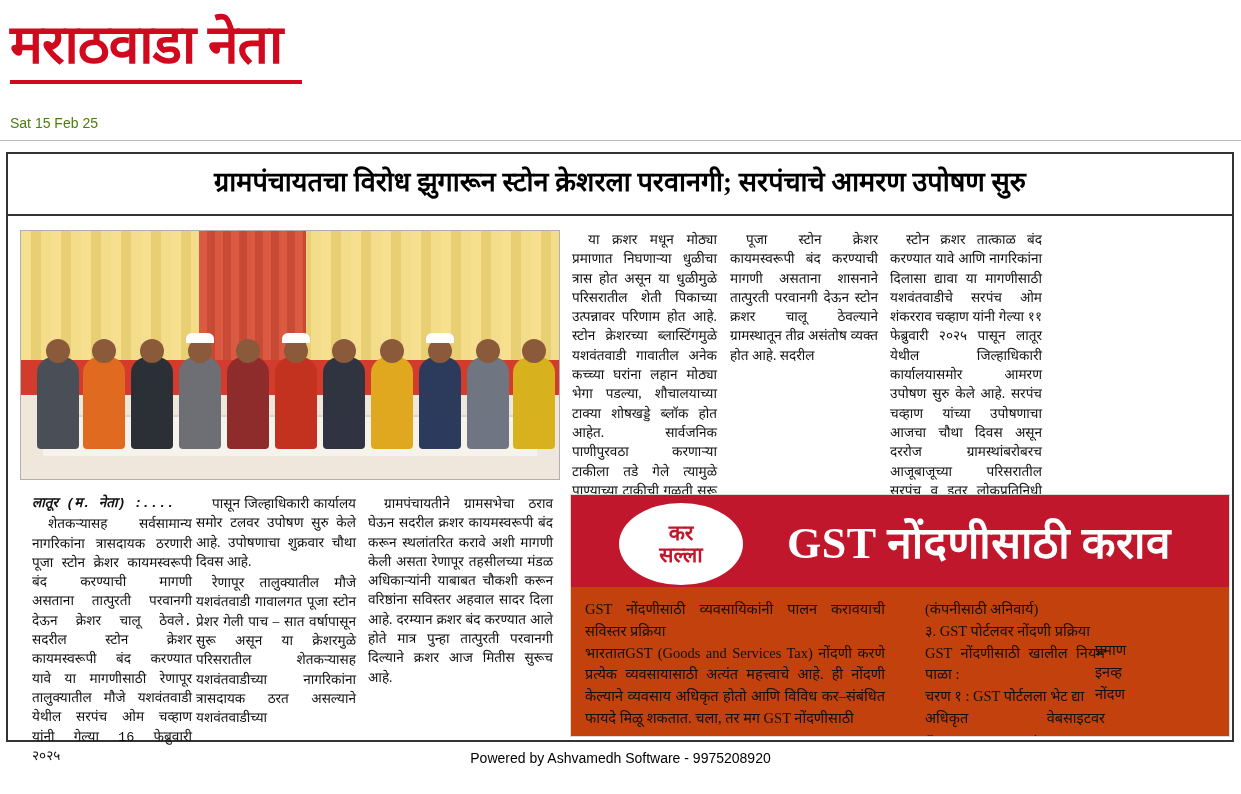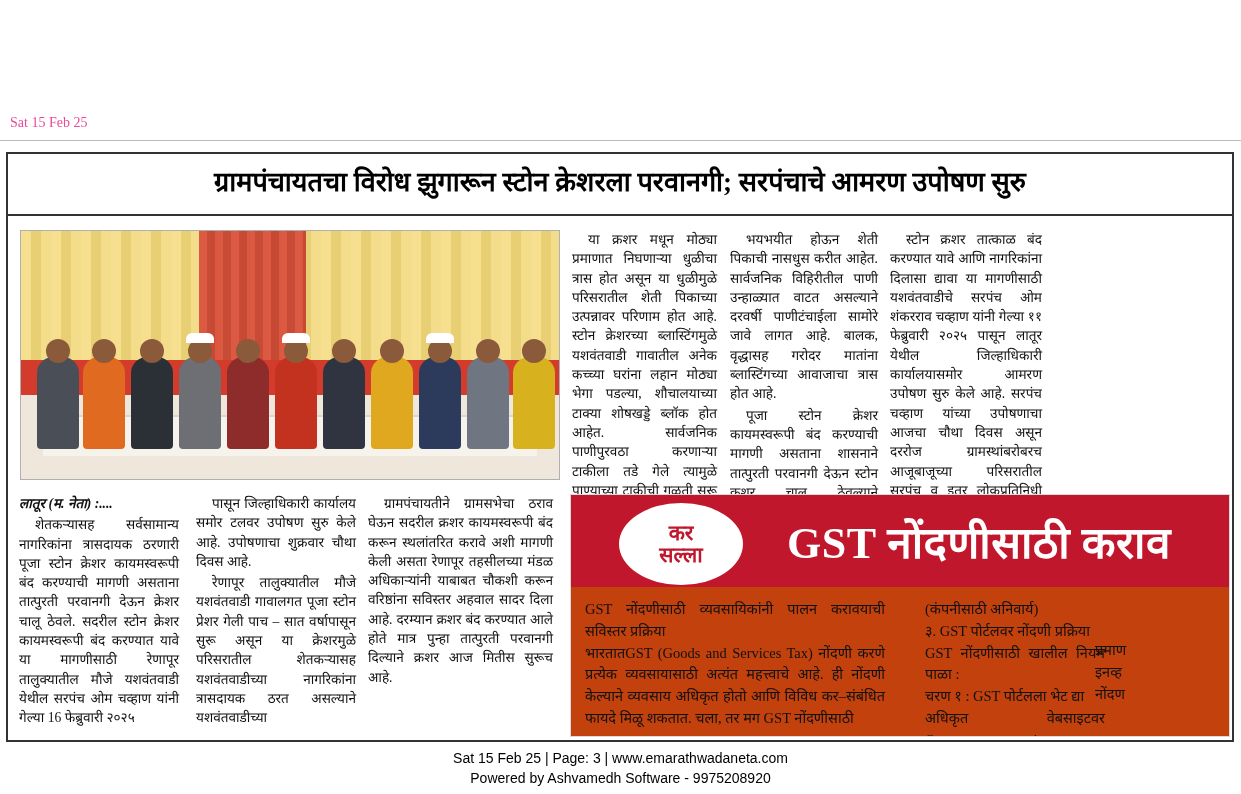--- a/index.html
+++ b/index.html
@@ -47,22 +47,22 @@
     top: 62px;
     width: 292px;
     height: 4px;
     background: #d2091e;
   }
   .issue-date {
     position: absolute;
     left: 10px;
     top: 115px;
     font-size: 14px;
-    font-family: Liberation Serif, serif;
-    color: #ec4899;
+    font-family: Liberation Sans, sans-serif;
+    color: #4d7c0f;
   }
   .date-underline {
     position: absolute;
     left: 0;
     top: 140px;
     width: 1241px;
     height: 1px;
     background: #bbb;
   }
 
@@ -194,21 +194,21 @@
     font-weight: bold;
     font-style: italic;
   }
 
   
   #col-top-1 { left: 564px; top: 76px;  width: 145px; }
   #col-top-2 { left: 722px; top: 76px;  width: 148px; }
   #col-top-3 { left: 882px; top: 76px;  width: 152px; }
 
   
-  #col-bot-1 { left: 11px;  top: 340px; width: 160px; }
+  #col-bot-1 { left: 24px;  top: 340px; width: 160px; font-family: Liberation Mono, monospace; }
   #col-bot-2 { left: 188px; top: 340px; width: 160px; }
   #col-bot-3 { left: 360px; top: 340px; width: 185px; }
 
   
   .ad {
     position: absolute;
     left: 562px;
     top: 340px;
     width: 660px;
     height: 243px;
@@ -280,20 +280,24 @@
     font-size: 14px;
     color: #000;
     line-height: 1.45;
   }
 </style>
 </head>
 <body>
 
 <div class="page">
 
+  <div class="masthead">
+    <div class="masthead-title">मराठवाडा नेता</div>
+    <div class="masthead-rule"></div>
+  </div>
   <div class="issue-date">Sat 15 Feb 25</div>
   <div class="date-underline"></div>
 
   <div class="article-frame">
 
     <div class="headline">ग्रामपंचायतचा विरोध झुगारून स्टोन क्रेशरला परवानगी; सरपंचाचे आमरण उपोषण सुरु</div>
     <div class="headline-rule"></div>
 
     <div class="photo">
       <div class="curtain"></div>
@@ -338,21 +342,20 @@
       <div class="person" style="left:492px;background:#d8b21e;">
           <div class="head"></div>
         </div>
     </div>
 
     <div class="col" id="col-top-1">
       <p class="indent">या क्रशर मधून मोठ्या प्रमाणात निघणाऱ्या धुळीचा त्रास होत असून या धुळीमुळे परिसरातील शेती पिकाच्या उत्पन्नावर परिणाम होत आहे. स्टोन क्रेशरच्या ब्लास्टिंगमुळे यशवंतवाडी गावातील अनेक कच्च्या घरांना लहान मोठ्या भेगा पडल्या, शौचालयाच्या टाक्या शोषखड्डे ब्लॉक होत आहेत. सार्वजनिक पाणीपुरवठा करणाऱ्या टाकीला तडे गेले त्यामुळे पाण्याच्या टाकीची गळती सुरू झाली. ब्लास्टिंगच्या आवाजाने वन्यप्राणी</p>
     </div>
 
     <div class="col" id="col-top-2">
-      <p class="indent">भयभयीत होऊन शेती पिकाची नासधुस करीत आहेत. सार्वजनिक विहिरीतील पाणी उन्हाळ्यात वाटत असल्याने दरवर्षी पाणीटंचाईला सामोरे जावे लागत आहे. बालक, वृद्धासह गरोदर मातांना ब्लास्टिंगच्या आवाजाचा त्रास होत आहे.</p>
       <p class="indent">पूजा स्टोन क्रेशर कायमस्वरूपी बंद करण्याची मागणी असताना शासनाने तात्पुरती परवानगी देऊन स्टोन क्रशर चालू ठेवल्याने ग्रामस्थातून तीव्र असंतोष व्यक्त होत आहे. सदरील</p>
     </div>
 
     <div class="col" id="col-top-3">
       <p class="indent">स्टोन क्रशर तात्काळ बंद करण्यात यावे आणि नागरिकांना दिलासा द्यावा या मागणीसाठी यशवंतवाडीचे सरपंच ओम शंकरराव चव्हाण यांनी गेल्या ११ फेब्रुवारी २०२५ पासून लातूर येथील जिल्हाधिकारी कार्यालयासमोर आमरण उपोषण सुरु केले आहे. सरपंच चव्हाण यांच्या उपोषणाचा आजचा चौथा दिवस असून दररोज ग्रामस्थांबरोबरच आजूबाजूच्या परिसरातील सरपंच व इतर लोकप्रतिनिधी उपोषण स्थळाला भेटी देऊन समर्थन देत आहेत.</p>
     </div>
 
     <div class="col" id="col-bot-1">
       <p class="byline">लातूर (म. नेता) :....</p>
       <p class="indent">शेतकऱ्यासह सर्वसामान्य नागरिकांना त्रासदायक ठरणारी पूजा स्टोन क्रेशर कायमस्वरूपी बंद करण्याची मागणी असताना तात्पुरती परवानगी देऊन क्रेशर चालू ठेवले. सदरील स्टोन क्रेशर कायमस्वरूपी बंद करण्यात यावे या मागणीसाठी रेणापूर तालुक्यातील मौजे यशवंतवाडी येथील सरपंच ओम चव्हाण यांनी गेल्या 16 फेब्रुवारी २०२५</p>
@@ -384,17 +387,16 @@
 अधिकृत वेबसाइटवर Om:www.gst.gov. in
 New Registration वर</div>
       <div class="ad-body-col" id="ad-col-3" style="white-space:pre-line;">प्रमाण
 इनव्ह
 नोंदण</div>
     </div>
 
   </div>
 
   <div class="footer">
-    <div>Sat 15 Feb 25 | Page: 3 | www.emarathwadaneta.com</div>
     <div>Powered by Ashvamedh Software - 9975208920</div>
   </div>
 
 </div>
 
 </body></html>

